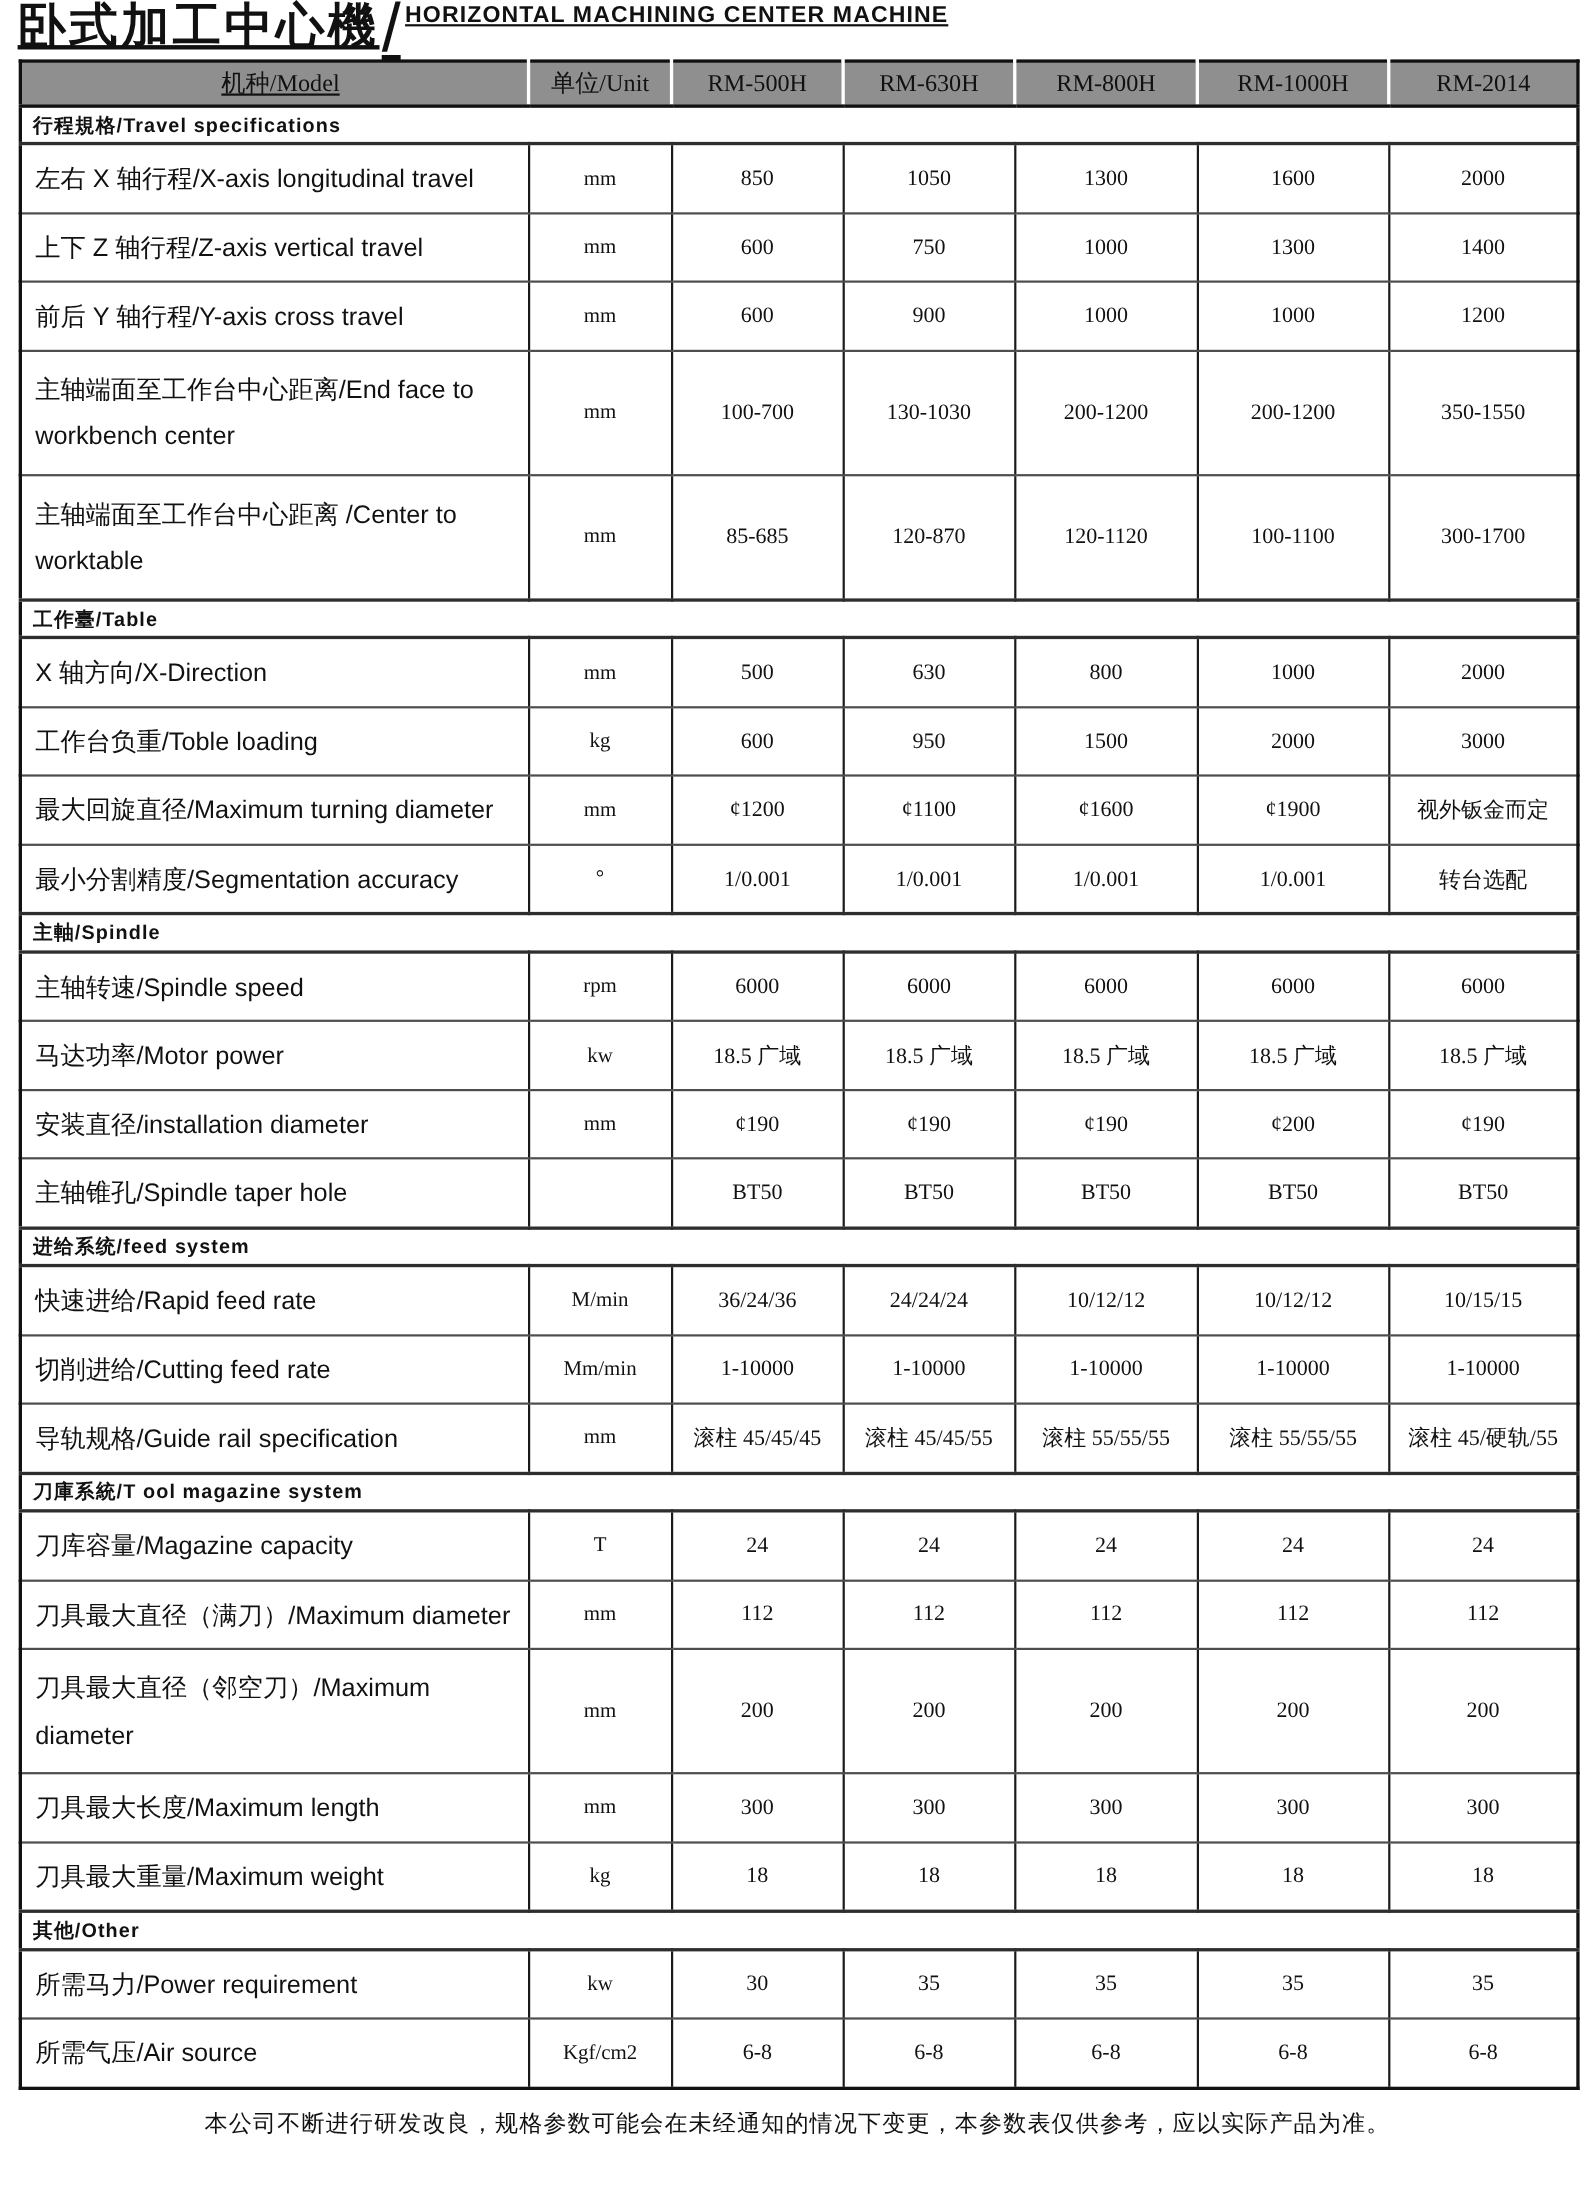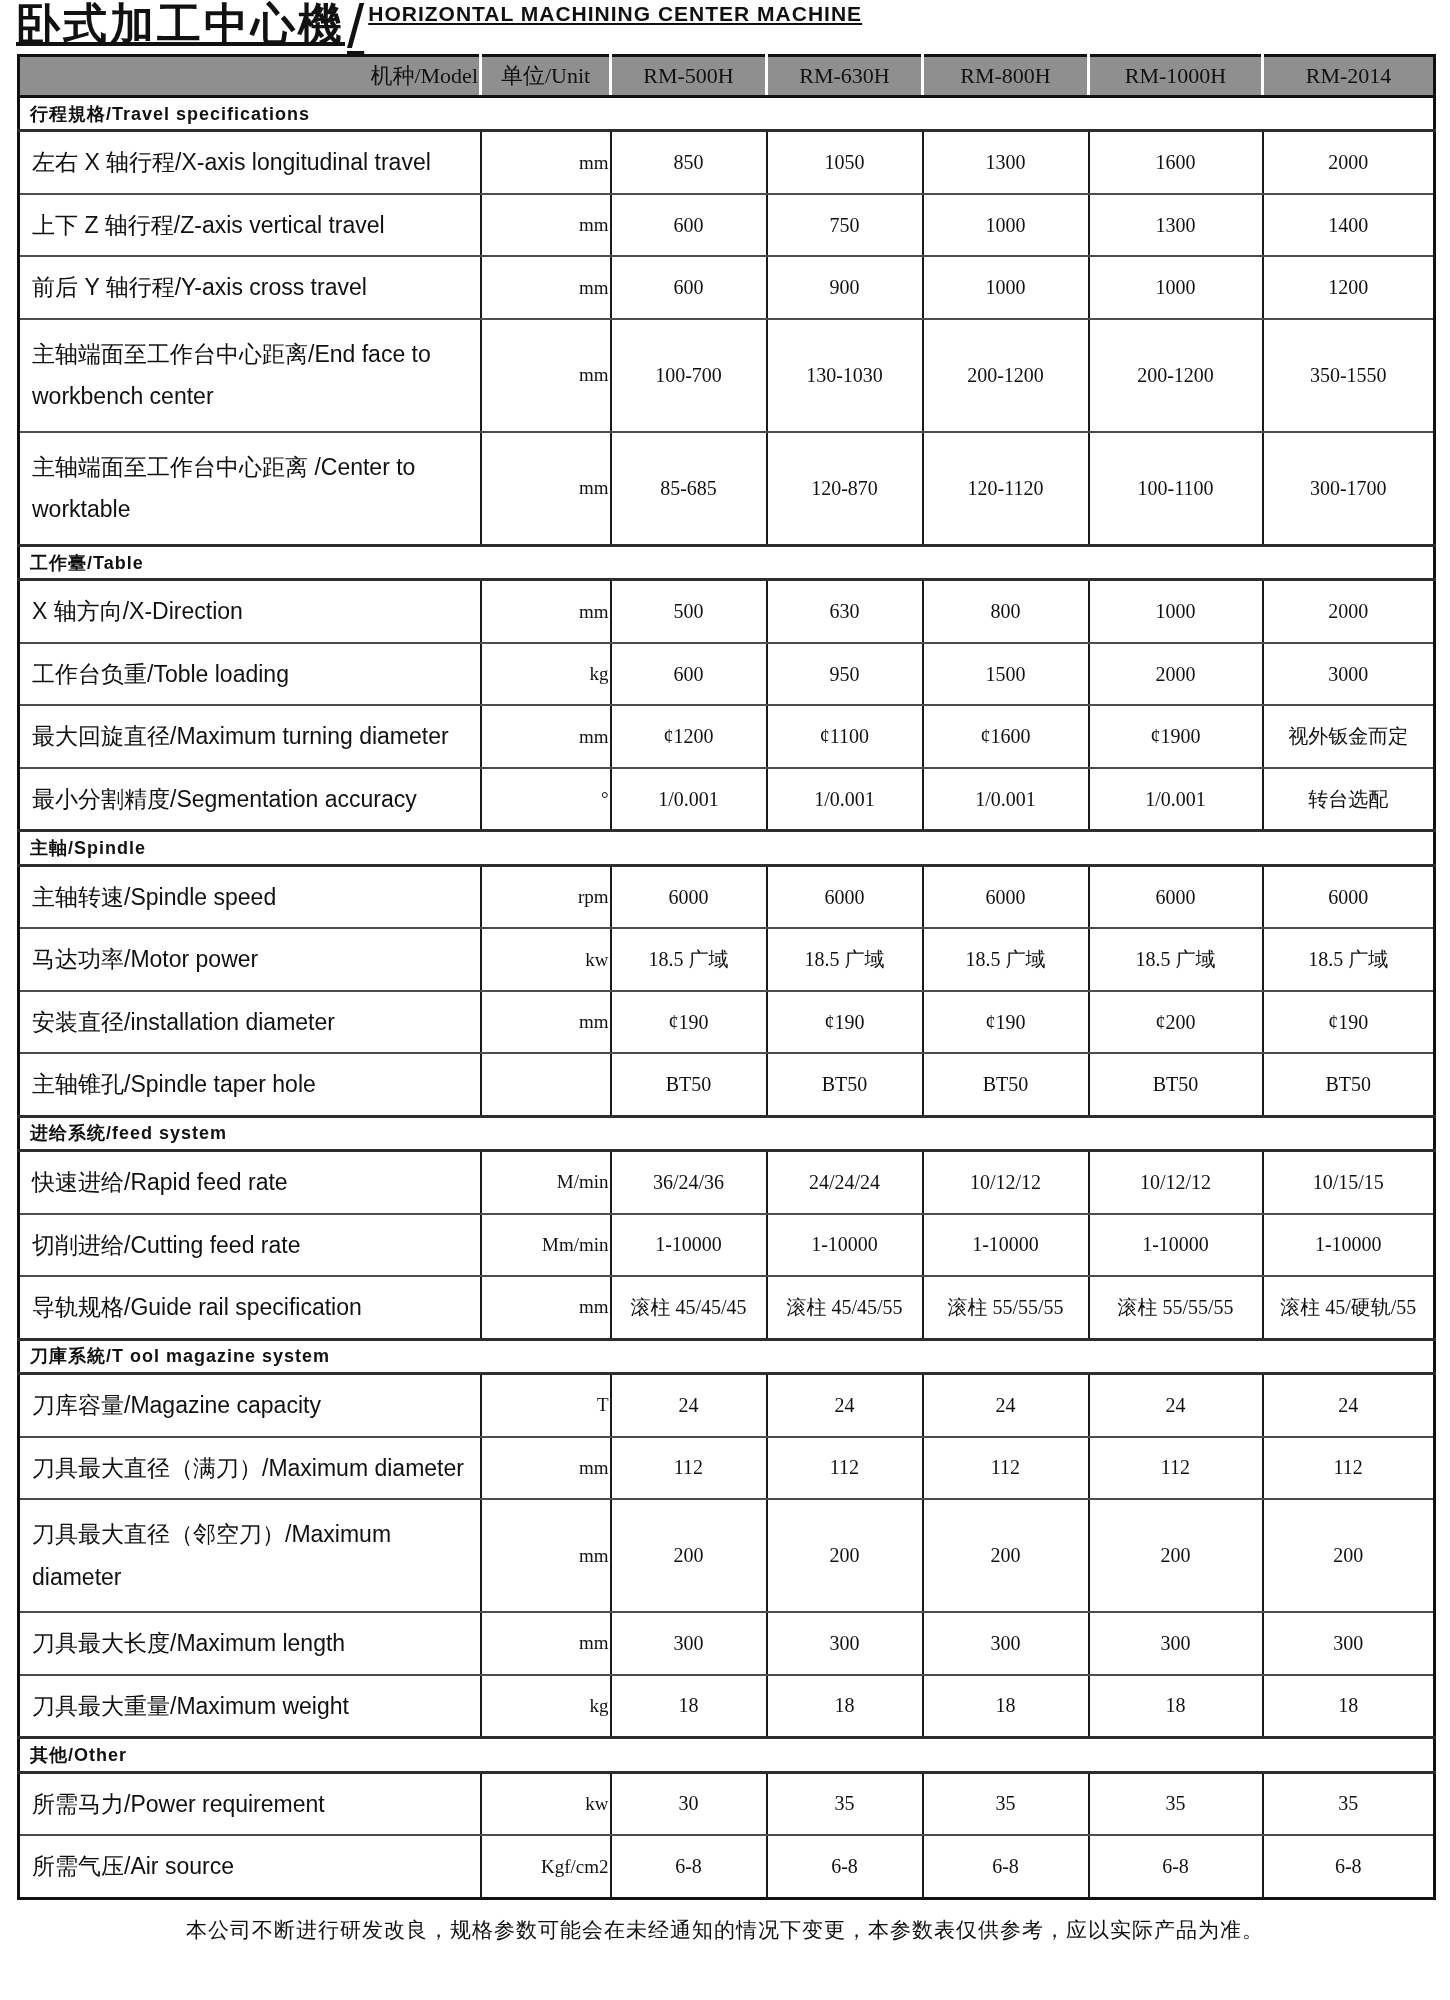--- a/index.html
+++ b/index.html
@@ -53,36 +53,37 @@
     border-left:3px solid #ffffff;
     border-bottom:3px solid #111;
     font-weight:400;
     font-size:22px;
     height:36px;
     text-align:center;
     font-family:"Liberation Serif", serif;
   }
   thead th:first-child{
     border-left:none;
-    text-align:right;
+    text-align:center;
     padding-left:12px;
+    text-decoration:underline;
   }
   tbody td{
     border:2px solid var(--row-line,#4d4d4d);
     border-left:2px solid var(--border-dark,#1a1a1a);
     border-right:2px solid var(--border-dark,#1a1a1a);
   }
   td.label-cell{
     text-align:left;
     padding:4px 6px 4px 12px;
     font-size:23px;
     line-height:1.85;
   }
   td.unit-cell{
-    text-align:right;
+    text-align:center;
     font-size:19px;
     font-family:"Liberation Serif", serif;
   }
   td.value-cell{
     text-align:center;
     font-size:20px;
     font-family:"Liberation Serif", serif;
   }
   td.value-cell.muted{
     color:var(--muted-value,#9a9a9a);

